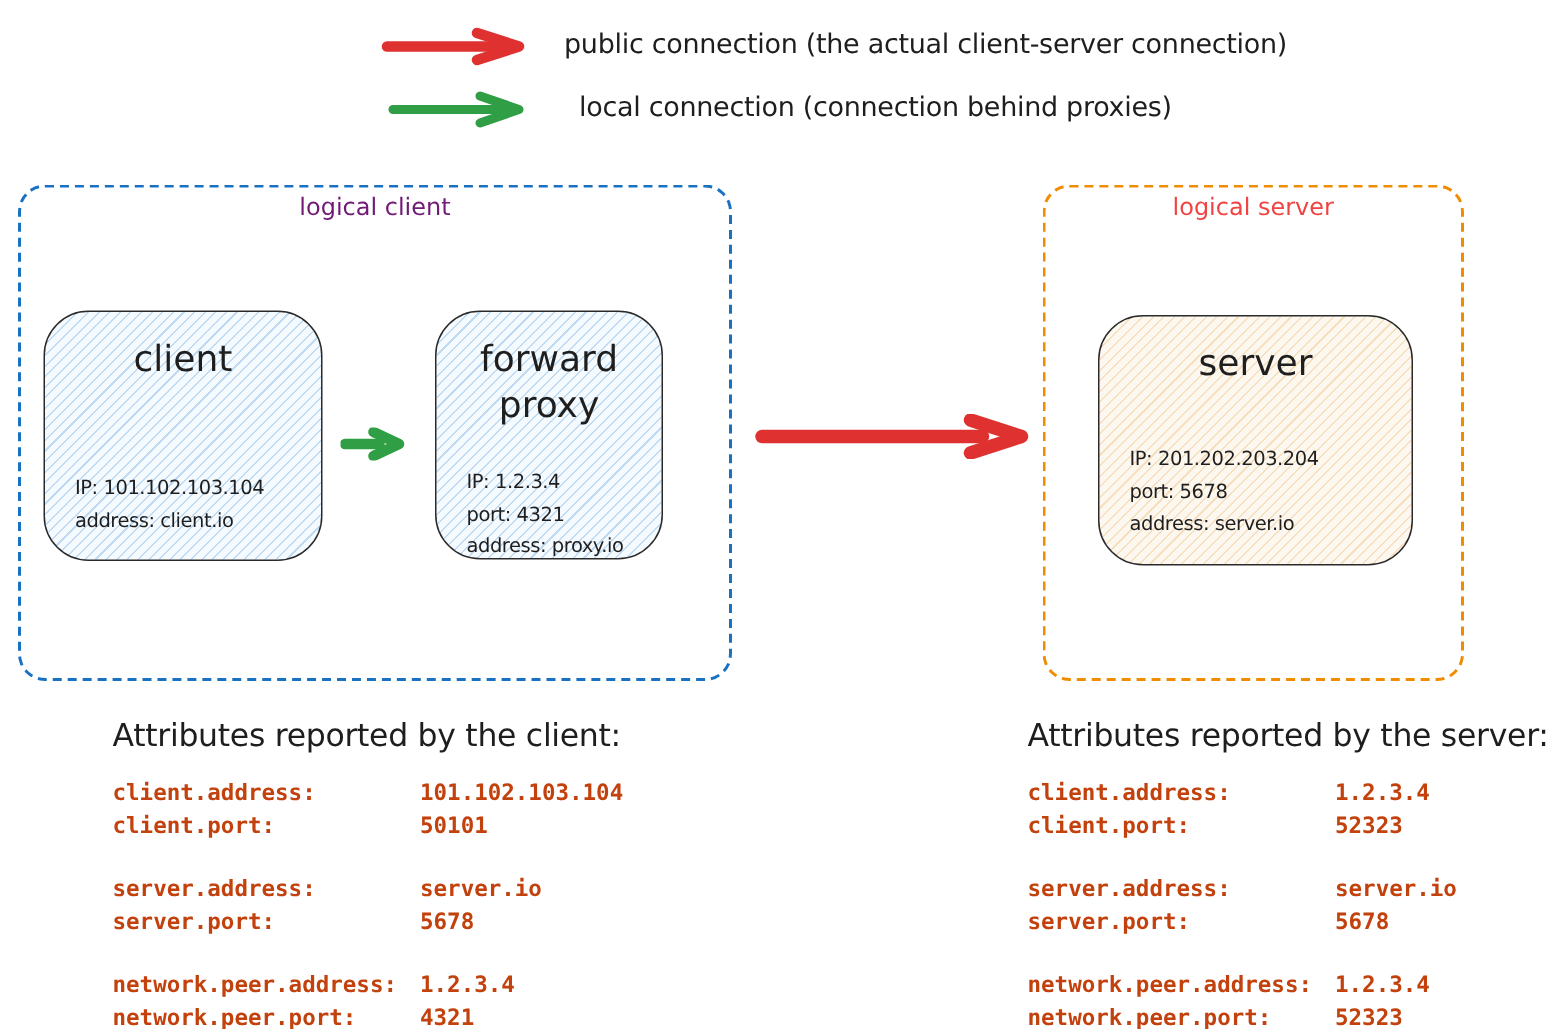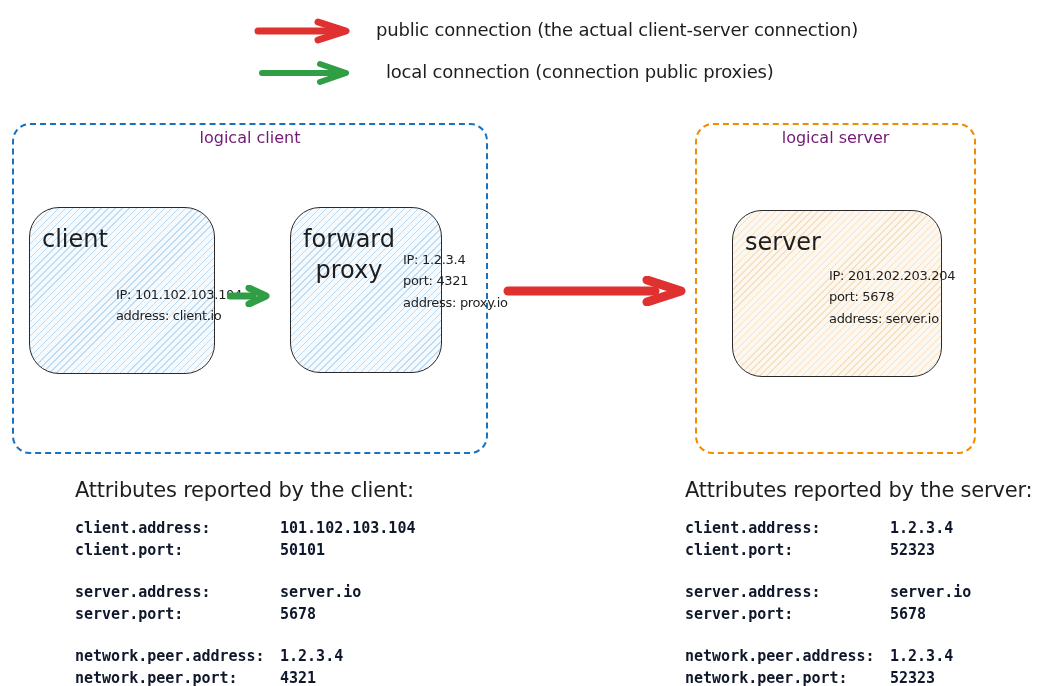--- a/index.html
+++ b/index.html
@@ -39,30 +39,30 @@
     left: 695px; top: 123px; width: 281px; height: 331px;
     border: 2.5px dashed #f08c00;
   }
   .logical-label {
     position: absolute;
     top: 3px; left: 0; right: 0;
     text-align: center;
     font-size: 16px;
   }
   .logical-client .logical-label { color: #701a75; }
-  .logical-server .logical-label { color: #701a75; }
+  .logical-server .logical-label { color: #ef4444; }
 
   
   .node {
     position: absolute;
     border: 1.6px solid #2a2a2a;
     border-radius: 30px;
     padding: 16px 12px 12px 12px;
     display: flex;
-    flex-direction: row;
+    flex-direction: column;
   }
   .node-blue {
     background-color: #f4fafe;
     background-image: repeating-linear-gradient(135deg,
       rgba(106,169,224,0.38) 0px, rgba(106,169,224,0.38) 1px,
       transparent 1px, transparent 5px);
   }
   .node-orange {
     background-color: #fdf8ef;
     background-image: repeating-linear-gradient(135deg,
@@ -108,21 +108,21 @@
   }
   .attr-group { margin-bottom: 20px; }
   .attr-row {
     display: grid;
     grid-template-columns: 205px 1fr;
     font-family: "DejaVu Sans Mono", monospace;
     font-size: 15px;
     line-height: 22px;
     white-space: nowrap;
     font-weight: bold;
-    color: #0f172a;
+    color: #c2410c;
   }
   svg { display: block; }
 </style>
 </head>
 <body>
 
 <div class="canvas">
 
   <div class="legend-arrow public">
     <svg width="100" height="26" viewBox="0 0 100 26">
@@ -131,21 +131,21 @@
     </svg>
   </div>
   <div class="legend-label public">public connection (the actual client-server connection)</div>
 
   <div class="legend-arrow local">
     <svg width="96" height="26" viewBox="0 0 96 26">
       <path d="M4 13 H76" fill="none" stroke-width="6" stroke-linecap="round" stroke="#2f9e44"></path>
       <path d="M62 4 L88 13 L62 22" fill="none" stroke-width="6" stroke-linecap="round" stroke-linejoin="round" stroke="#2f9e44"></path>
     </svg>
   </div>
-  <div class="legend-label local">local connection (connection public proxies)</div>
+  <div class="legend-label local">local connection (connection behind proxies)</div>
 
   <div class="logical-group logical-client">
     <div class="logical-label">logical client</div>
 
     <div class="node node-blue node-client">
       <div class="node-title">client</div>
       <div class="node-lines">
         <div>IP: 101.102.103.104</div>
         <div>address: client.io</div>
       </div>

